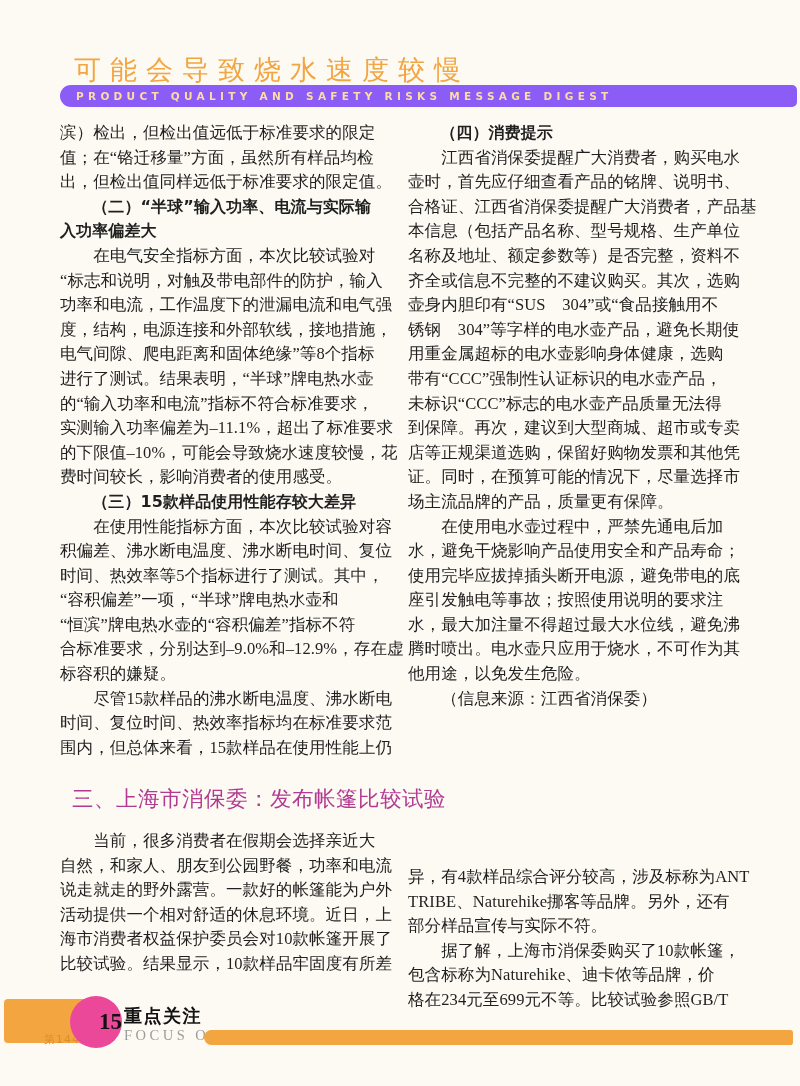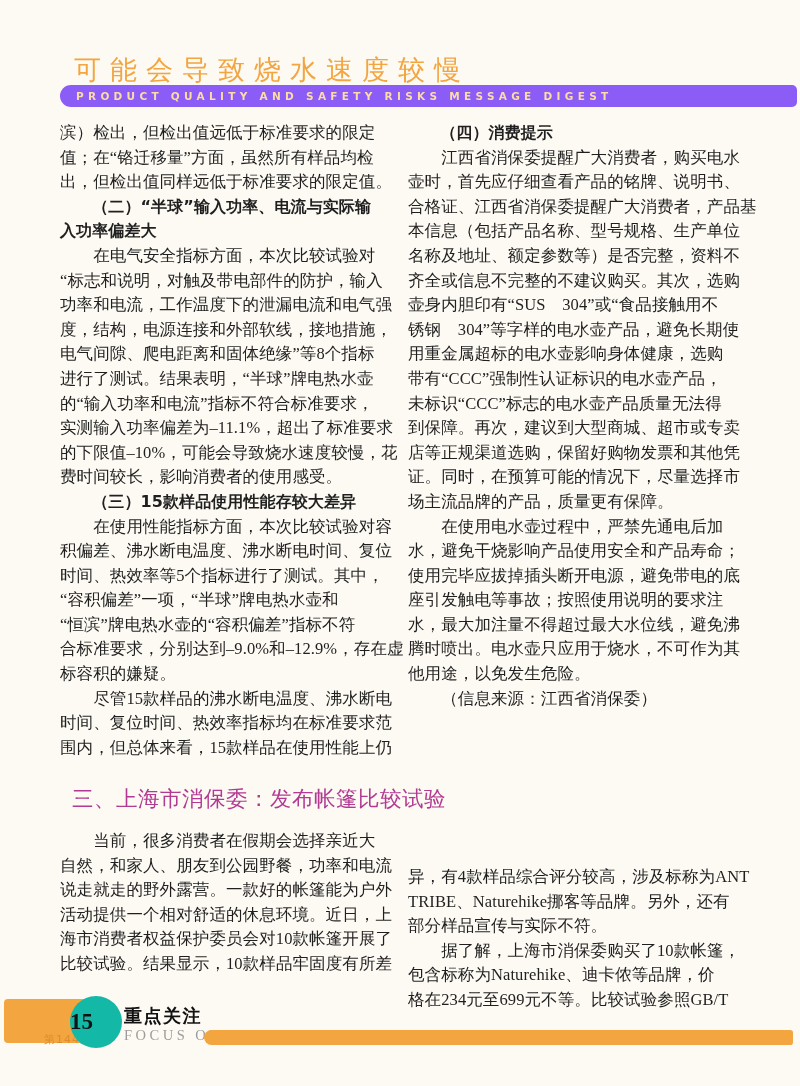--- a/index.html
+++ b/index.html
@@ -63,22 +63,22 @@
     position:absolute;left:4px;top:999px;width:110px;height:44px;
     background:#F3A640;border-radius:4px 10px 10px 4px;
   }
   .footer-issue{
     position:absolute;left:44px;top:1032px;
     font-size:11px;color:#DE8C2B;letter-spacing:1px;
     font-family:"DejaVu Sans","Liberation Sans",sans-serif;
   }
   .footer-circle{
     position:absolute;left:70px;top:996px;width:52px;height:52px;
-    background:#14b8a6;border-radius:50%;
-    text-align:left;line-height:52px;
+    background:#ec4899;border-radius:50%;
+    text-align:right;line-height:52px;
   }
   .footer-circle span{
     font-size:23px;font-weight:bold;color:#111;
     font-family:"Liberation Serif","DejaVu Serif",serif;
   }
   .footer-cn{
     position:absolute;left:124px;top:1004px;
     font-size:18px;font-weight:bold;color:#111;letter-spacing:1.5px;
     font-family:"DejaVu Sans","Liberation Sans",sans-serif;
   }

